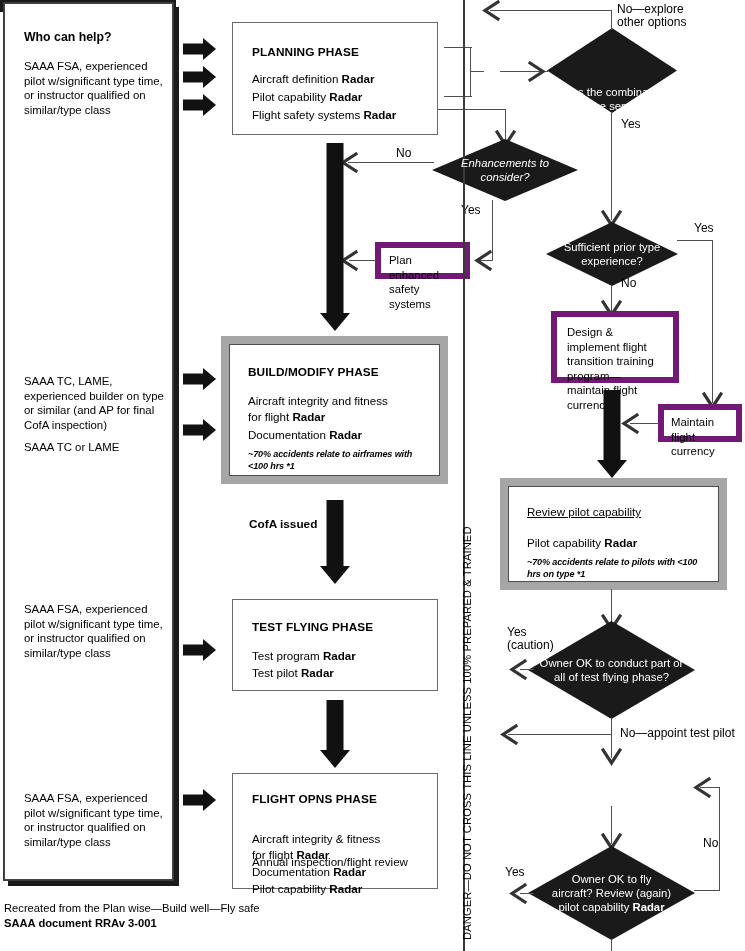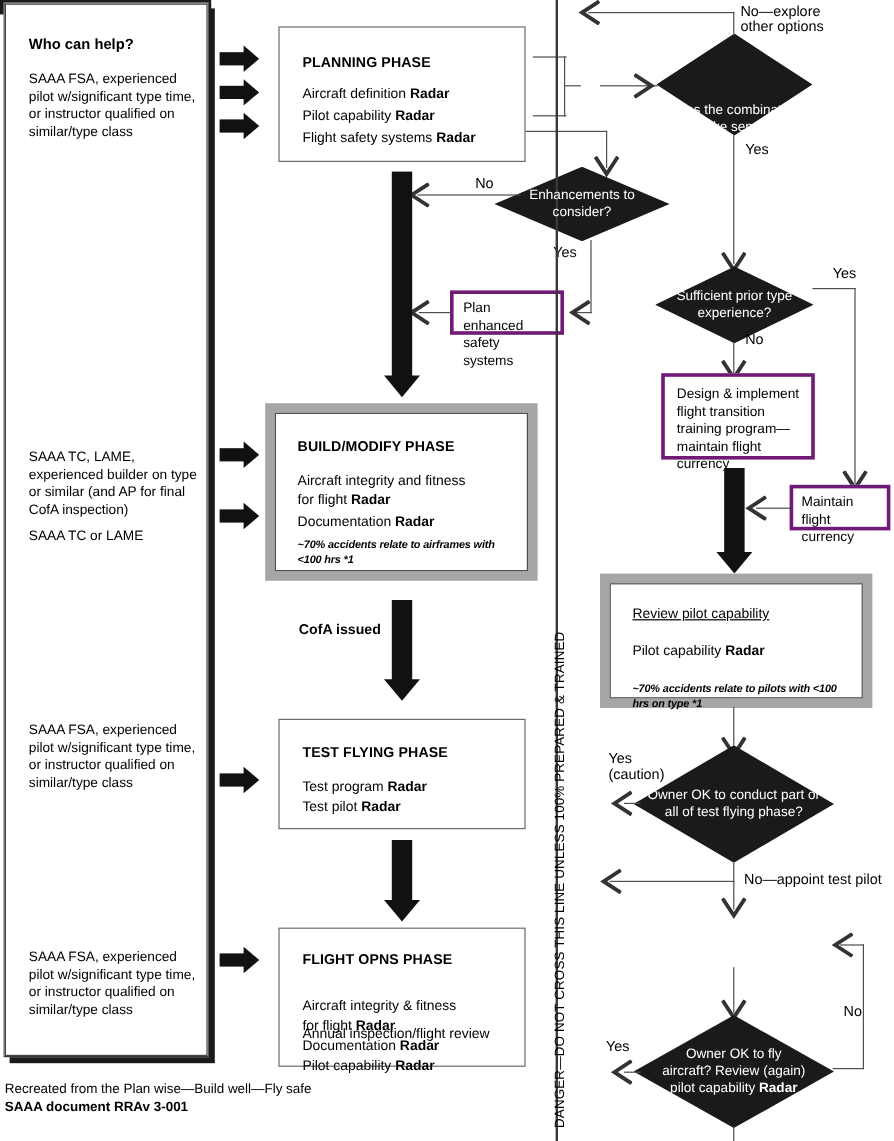--- a/index.html
+++ b/index.html
@@ -40,21 +40,21 @@
     z-index: 4;
     border: 1px solid #444;
   }
   .side-block { position: absolute; left: 19px; font-size: 11.4px; line-height: 14.6px; }
   .side-title { font-weight: bold; font-size: 12.3px; }
 
   
   .box {
     position: absolute;
     background: #ffffff;
-    border: 3px solid #701a75;
+    border: 6px solid #701a75;
     font-size: 11.4px;
     line-height: 14.6px;
   }
   .phase {
     position: absolute;
     background: #ffffff;
     border: 1.4px solid #6b6b6b;
   }
   .phase-wrap {
     position: absolute;
@@ -219,21 +219,21 @@
   <div class="lbl" style="left:617px; top:16px;">other options</div>
 
   <div class="ln lnv" style="left:611px; top:112px; height:108px;"></div>
   <div class="ah-chev" style="left:601px; top:210px;">
     <svg width="21" height="22" viewBox="0 0 21 22">
         <path d="M2,2 L10.5,15 L19,2" fill="none" stroke="#333" stroke-width="3.2" stroke-linecap="square"></path>
       </svg>
   </div>
   <div class="lbl" style="left:621px; top:118px;">Yes</div>
 
-  <div class="diamond" style="left:412px; top:139px; width:146px; height:62px;">
+  <div class="diamond" style="left:432px; top:139px; width:146px; height:62px;font-style:italic;">
     <div class="dshape"></div>
     <div class="dtext">Enhancements to consider?</div>
   </div>
 
   <div class="ln lnh" style="left:348px; top:162px; width:86px;"></div>
   <div class="ah-chev" style="left:336px; top:152px;">
     <svg width="22" height="21" viewBox="0 0 22 21">
         <path d="M20,2 L7,10.5 L20,19" fill="none" stroke="#333" stroke-width="3.2" stroke-linecap="square"></path>
       </svg>
   </div>
@@ -317,21 +317,21 @@
   <div class="fat-down" style="left:317px; top:500px; width:36px; height:88px;">
     <div class="shaft" style="top:0; width:17px; height:70px;"></div>
     <div class="head" style="top:66px;"></div>
   </div>
   <div class="lbl b" style="left:249px; top:518px; font-size:11.8px;">CofA issued</div>
 
   <div class="phase-wrap" style="left:500px; top:478px; width:227px; height:112px;">
     <div class="phase-in">
       <div class="under" style="position:absolute; left:18px; top:18px;">Review pilot capability</div>
       <div class="phase-line" style="position:absolute; left:18px; top:48px;"><span>Pilot capability </span><span class="b">Radar</span></div>
-      <div class="note" style="position:absolute; left:18px; top:70px; width:185px;margin-top:12px;">~70% accidents relate to pilots with &lt;100 hrs on type *1</div>
+      <div class="note" style="position:absolute; left:18px; top:70px; width:185px;">~70% accidents relate to pilots with &lt;100 hrs on type *1</div>
     </div>
   </div>
 
   <div class="ln lnv" style="left:611px; top:589px; height:35px;"></div>
   <div class="ah-chev" style="left:601px; top:614px;">
     <svg width="21" height="22" viewBox="0 0 21 22">
         <path d="M2,2 L10.5,15 L19,2" fill="none" stroke="#333" stroke-width="3.2" stroke-linecap="square"></path>
       </svg>
   </div>
 

